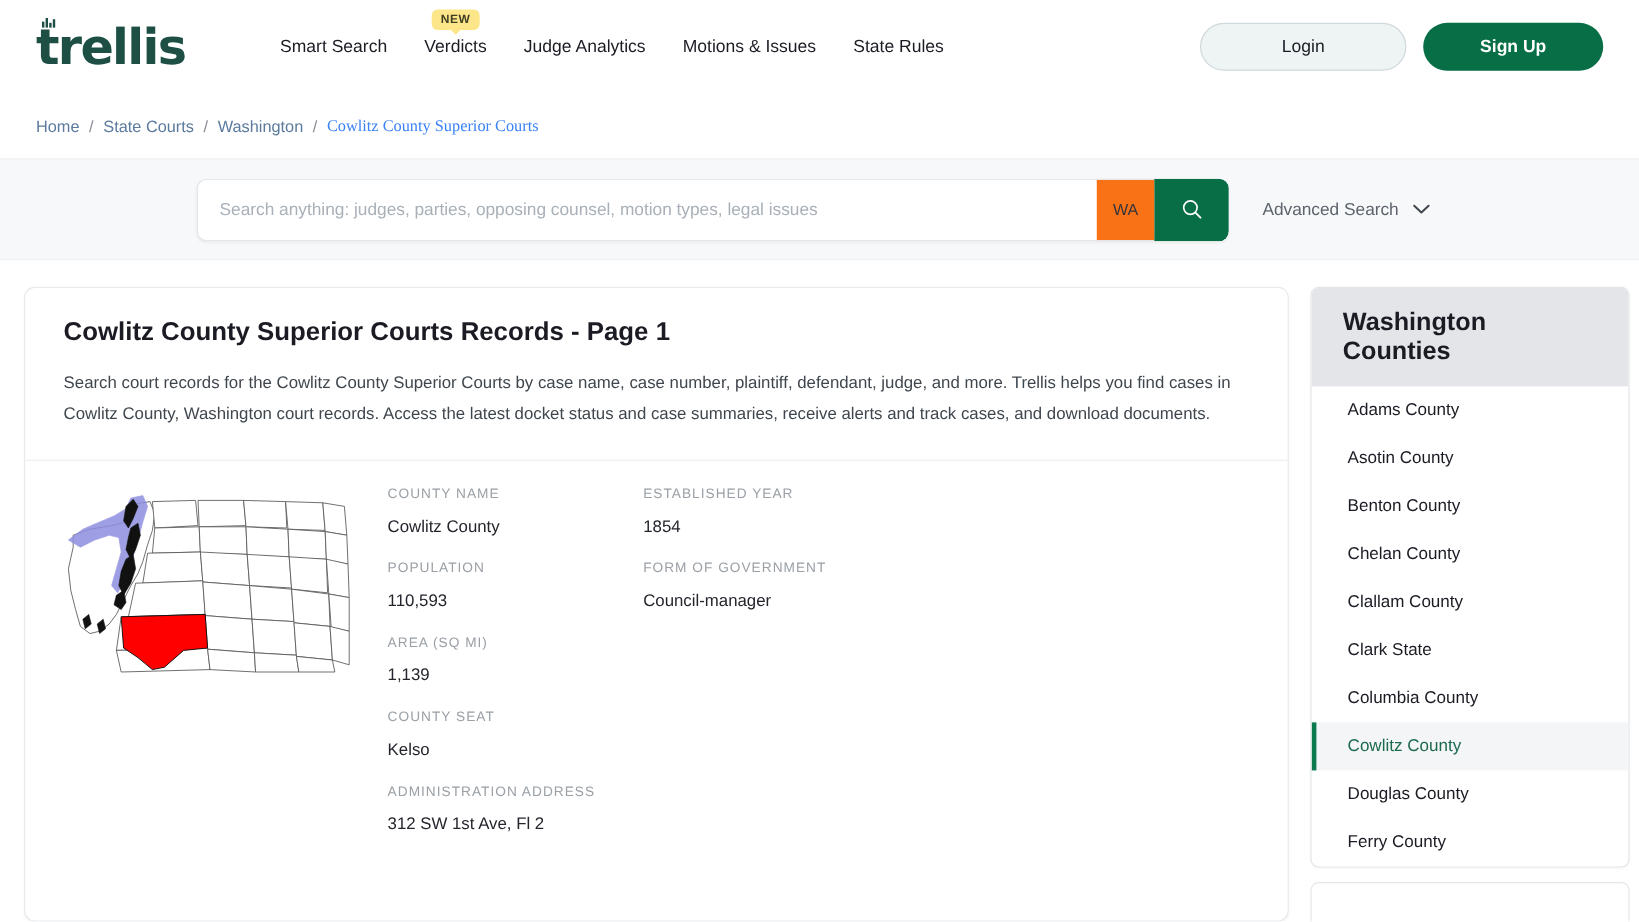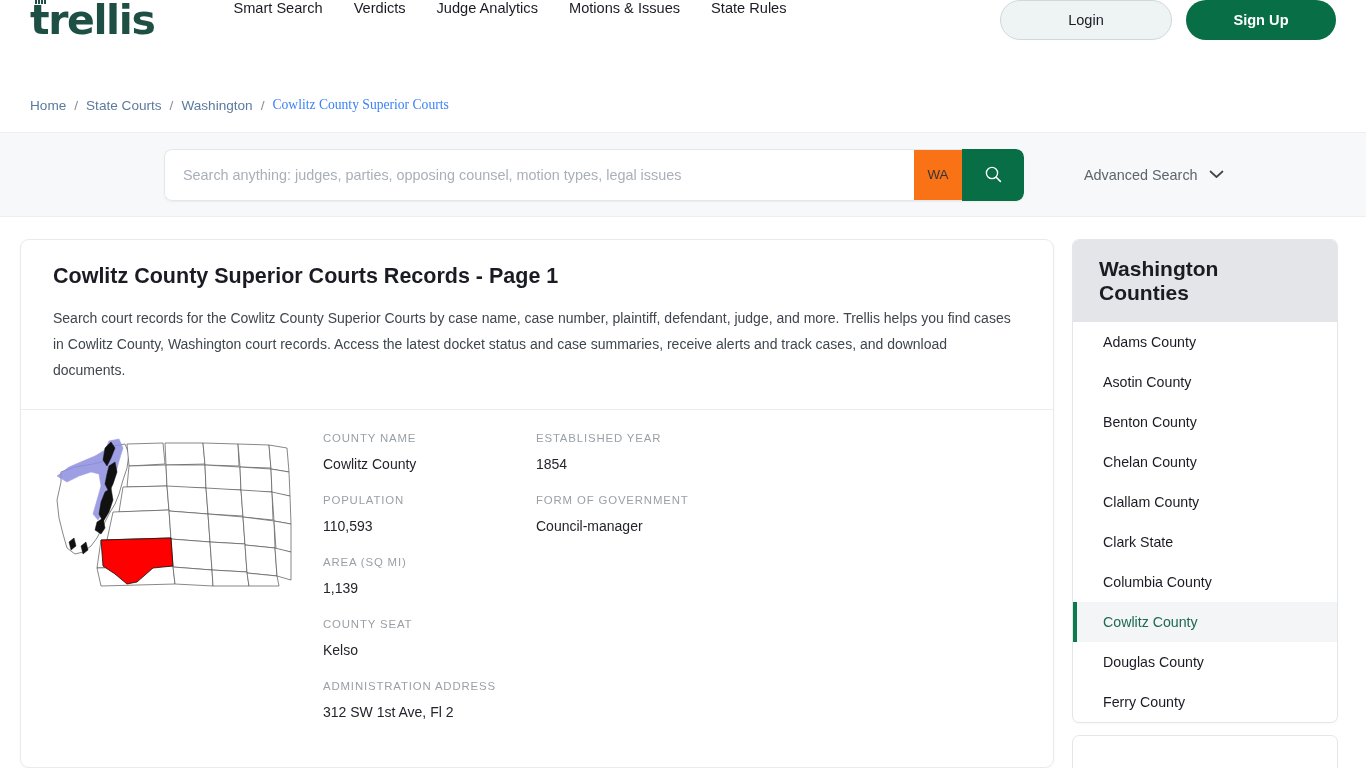--- a/index.html
+++ b/index.html
@@ -8,21 +8,21 @@
     background: #ffffff;
     font-family: "Liberation Sans", sans-serif;
     overflow: hidden;
   }
 
   
   .header {
     height: 78px;
     background: #ffffff;
     display: flex;
-    align-items: flex-start;
+    align-items: center;
     padding: 0 30px;
     position: relative;
   }
   .logo-wrap { display: flex; align-items: flex-start; position: relative; }
   .logo-text {
     font-size: 41px;
     font-weight: bold;
     color: #1d4f45;
     letter-spacing: -1.4px;
     line-height: 1;
@@ -158,31 +158,31 @@
     cursor: pointer;
   }
   .search-btn {
     width: 62px;
     background: #076e46;
     border-radius: 0 8px 8px 0;
     display: flex; align-items: center; justify-content: center;
     cursor: pointer;
   }
   .adv-search {
-    margin-left: 60px;
+    margin-left: 28px;
     display: flex; align-items: center; gap: 11px;
     font-size: 14.4px;
     color: #5d646c;
     cursor: pointer;
   }
 
   
   .page-body {
     display: flex;
-    padding: 22px 28px 0 20px;
+    padding: 22px 8px 0 20px;
     gap: 18px;
     background: #ffffff;
     height: 551px;
   }
   .main-card {
     flex: 1;
     background: #ffffff;
     border: 1px solid #e8eaed;
     border-radius: 9px;
     box-shadow: 0 1px 3px rgba(0,0,0,.04);

